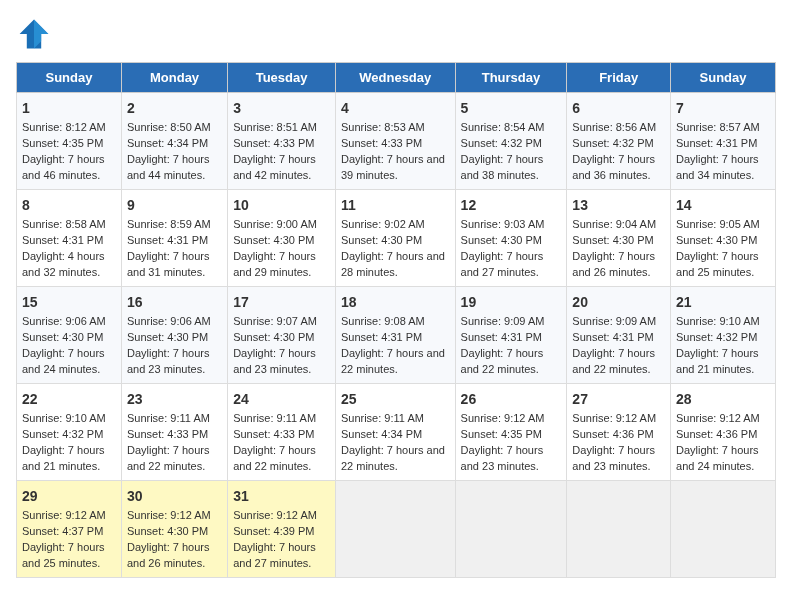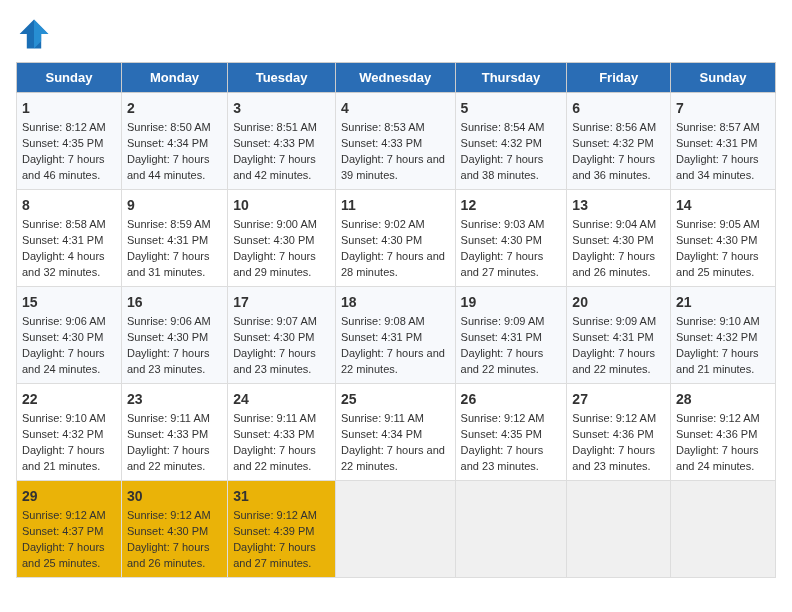--- a/index.html
+++ b/index.html
@@ -77,21 +77,21 @@
       display: block;
       margin-bottom: 2px;
     }
     .empty-cell {
       background: #f0f0f0 !important;
     }
     tbody tr:last-child td {
       background: #f0f0f0;
     }
     tbody tr:last-child td.has-data {
-      background: #eab308;
+      background: #fef9c3;
     }
   </style>
 </head>
 <body>
 
 <div class="header-area">
   <div class="logo">
     <svg class="logo-icon" viewBox="0 0 40 40">
       <polygon points="20,4 36,20 28,20 28,36 12,36 12,20 4,20" fill="#1a6eb5"></polygon>
       <polygon points="20,4 36,20 28,20 28,28 20,36" fill="#2d9be0" opacity="0.7"></polygon>

